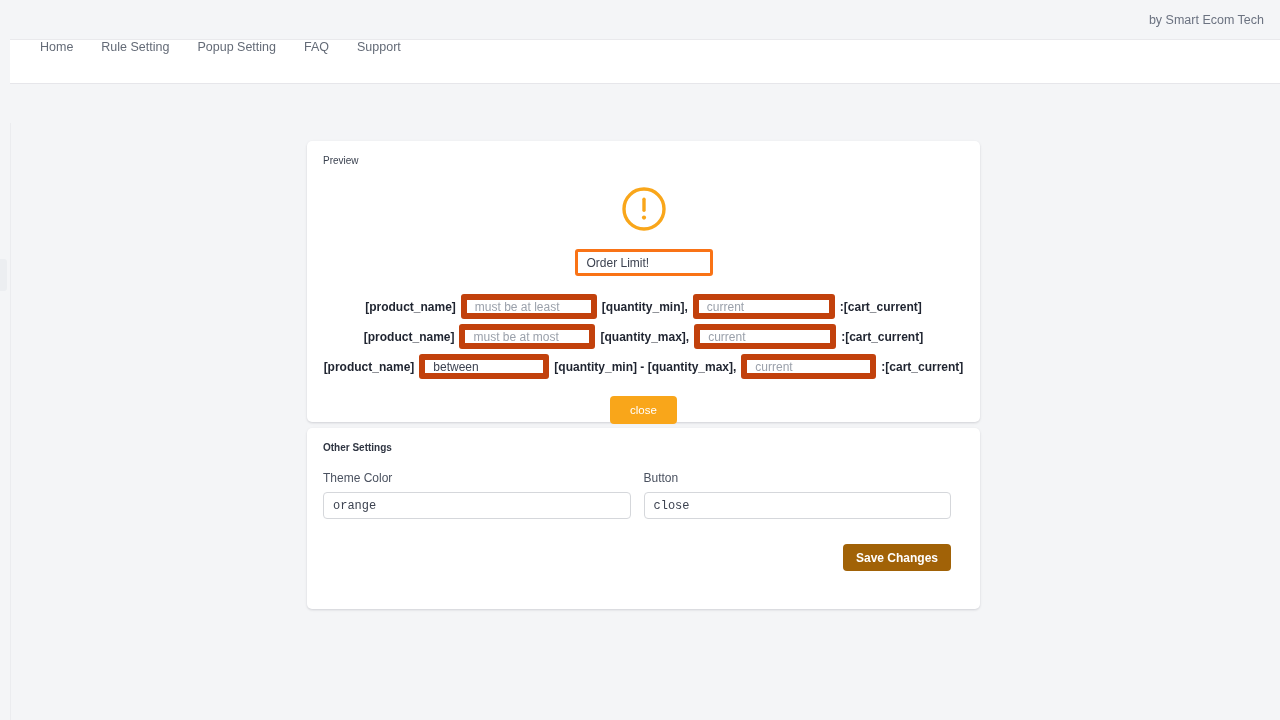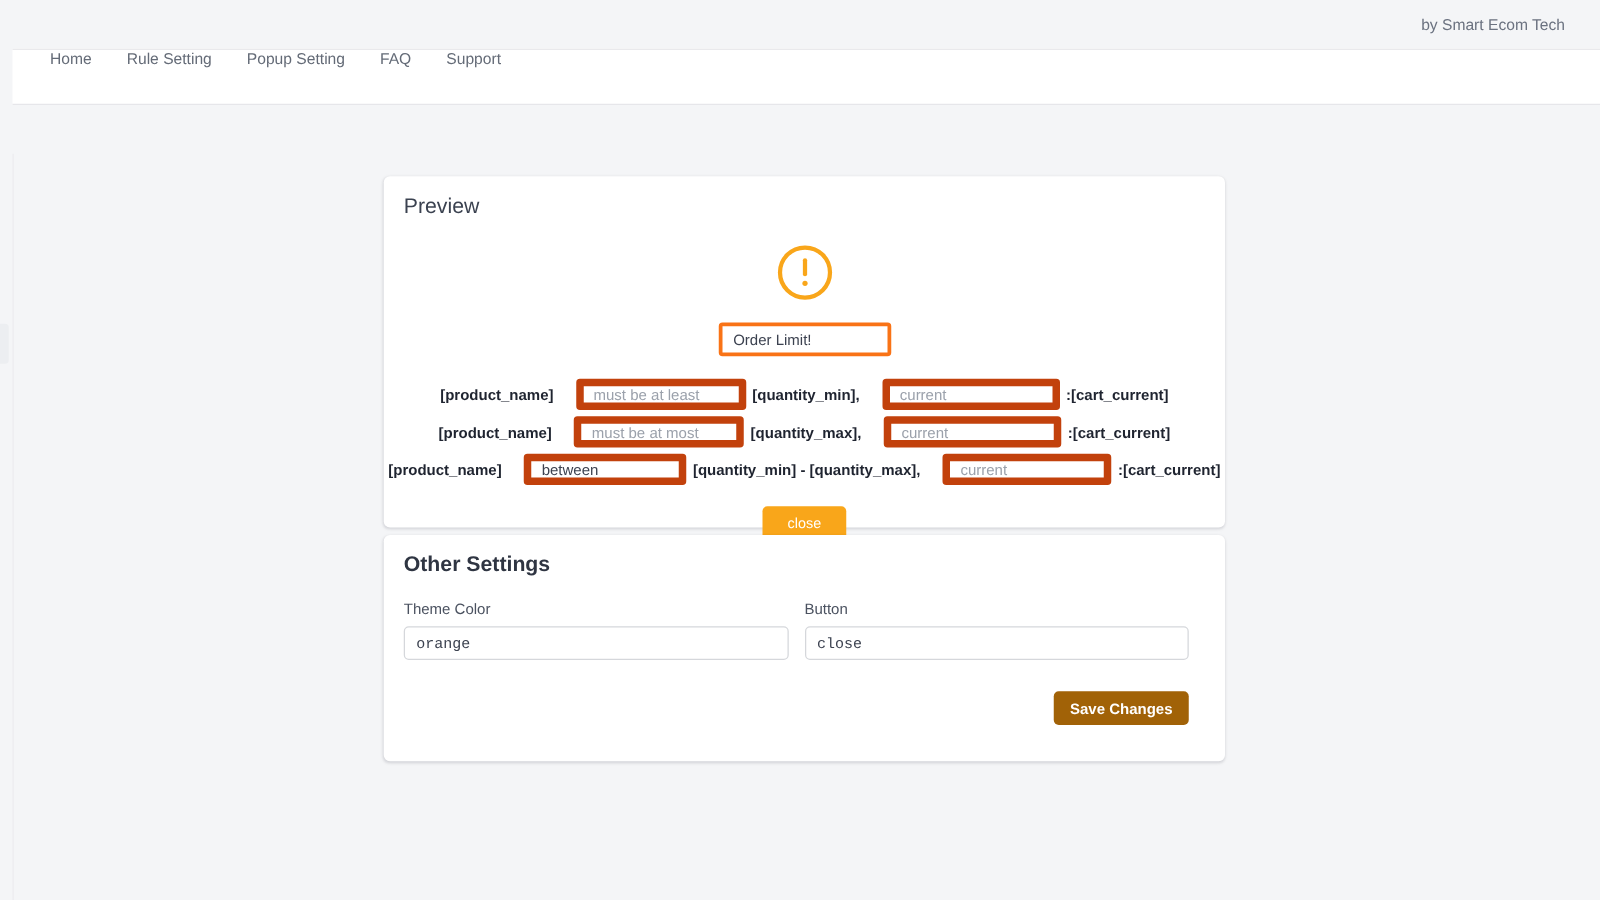--- a/index.html
+++ b/index.html
@@ -11,21 +11,21 @@
     overflow: hidden;
   }
 
   
   .brand-bar {
     height: 39px;
     background: #f4f5f7;
     display: flex;
     align-items: center;
     justify-content: flex-end;
-    padding-right: 28px;
+    padding-right: 16px;
   }
   .brand-text {
     font-size: 12.5px;
     color: #6b7280;
   }
 
   
   .navbar {
     height: 45px;
     background: #ffffff;
@@ -75,21 +75,21 @@
     left: 307px;
     width: 673px;
     background: #ffffff;
     border-radius: 5px;
     box-shadow: 0 1px 3px rgba(16,24,40,0.10), 0 1px 2px rgba(16,24,40,0.06);
   }
   #preview-card { top: 57px; height: 281px; }
   #settings-card { top: 344px; height: 181px; }
 
   .card-title {
-    font-size: 17px;
+    font-size: 10px;
     color: #2f3542;
     font-weight: bold;
     padding: 14px 0 0 16px;
   }
   #preview-title { font-weight: normal; color: #3b4250; }
 
   
   .preview-body {
     display: flex;
     flex-direction: column;
@@ -141,21 +141,21 @@
     color: #9ba1ab;
     padding: 0 8px;
     outline: none;
   }
   .rule-input.dark { color: #3c4250; }
   .w-cond  { width: 136px; }
   .w-cond3 { width: 130px; }
   .w-cur   { width: 142px; }
   .w-cur3  { width: 135px; }
   .gap-l { margin-left: 5px; }
-  .gap-r { margin-right: 18px; }
+  .gap-r { margin-right: 5px; }
 
   .close-btn {
     margin-top: 14px;
     width: 67px;
     height: 28px;
     background: #f9a61a;
     border: none;
     border-radius: 4px;
     color: #ffffff;
     font-family: "Liberation Sans", sans-serif;

